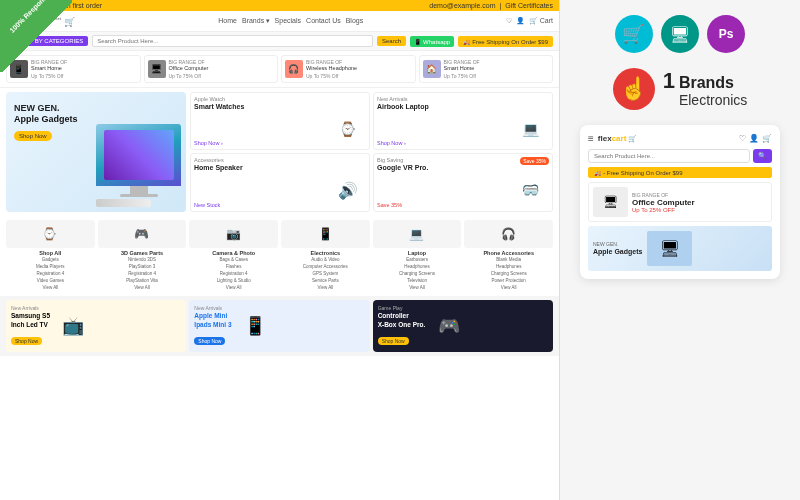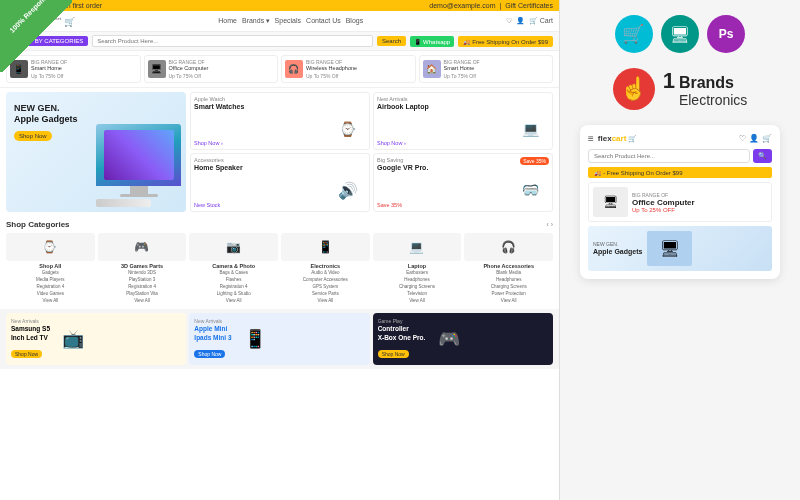--- a/index.html
+++ b/index.html
@@ -247,24 +247,20 @@
             <div class="grid-item-title">Google VR Pro.</div>
           </div>
           <div class="grid-item-link" style="color:#e53935;">Save 35%</div>
           <div class="grid-item-img" style="font-size:14px;color:#ff7300;">🥽</div>
           <div class="grid-badge">Save 35%</div>
         </div>
       </div>
     </div>
 
     <div class="shop-categories">
-      <div class="section-title">
-        <span>Shop Categories</span>
-        <span style="font-size:7px;color:#aaa;">‹ ›</span>
-      </div>
       <div class="cat-row">
         <div class="cat-item">
           <div class="cat-img">⌚</div>
           <div class="cat-name">Shop All</div>
           <div class="cat-links">Gadgets<br>Media Players<br>Registration 4<br>Video Games<br>View All</div>
         </div>
         <div class="cat-item">
           <div class="cat-img">🎮</div>
           <div class="cat-name">3D Games Parts</div>
           <div class="cat-links">Nintendo 3DS<br>PlayStation 3<br>Registration 4<br>PlayStation Vita<br>View All</div>

